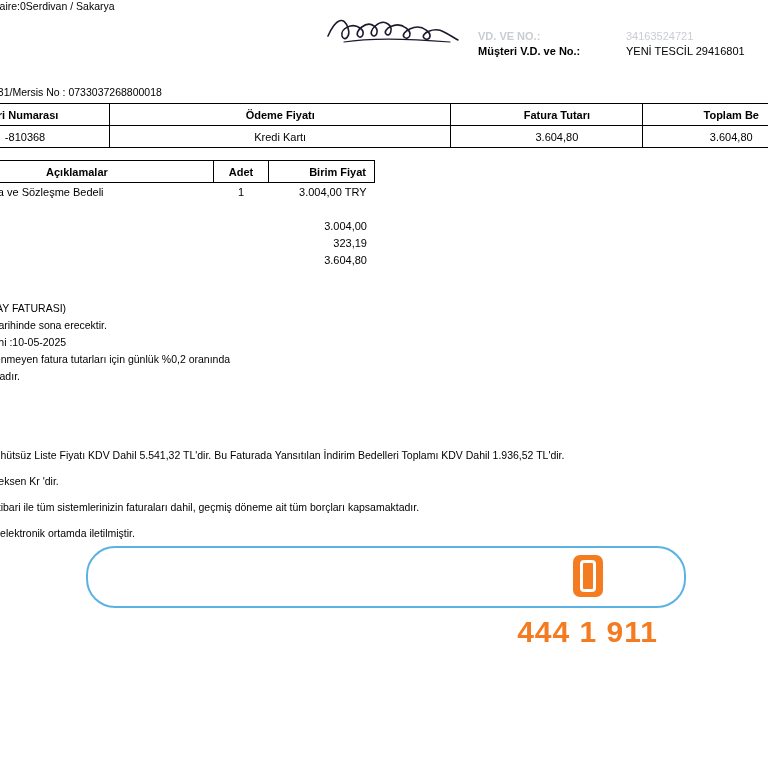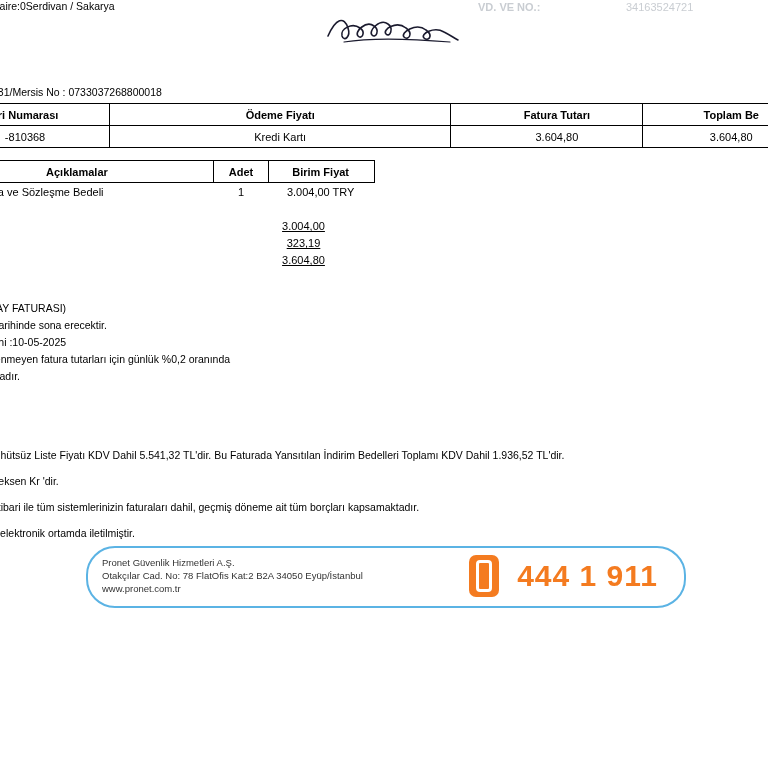--- a/index.html
+++ b/index.html
@@ -49,21 +49,21 @@
   }
   .hdr-row {
     display: flex;
     font-size: 11px;
     line-height: 15px;
     white-space: nowrap;
   }
   .hdr-row .lbl { width: 148px; font-weight: bold; }
   .hdr-row .val { font-weight: normal; }
   .hdr-row.faint .lbl,
-  .hdr-row.faint .val { color: #c9cdd2; }
+  .hdr-row.faint .val { color: #c9cdd2; margin-top: 29px; }
 
   .mersis {
     position: absolute;
     left: -8px;
     top: 86px;
     font-size: 10.5px;
     white-space: nowrap;
   }
 
   
@@ -104,21 +104,21 @@
     height: 15px;
   }
   .detail-table td {
     padding: 3px 6px;
     text-align: center;
     border: none;
   }
   .detail-table .desc-col { width: 245px; text-align: left; padding-left: 20px;}
   .detail-table th.desc-col { text-align: center; padding-left: 6px;}
   .detail-table .adet-col { width: 42px; }
-  .detail-table .price-col { width: 90px; text-align: center; padding-right: 8px;}
+  .detail-table .price-col { width: 90px; text-align: right; padding-right: 8px;}
 
   
   .totals {
     position: absolute;
     left: -60px;
     top: 218px;
     width: 435px;
     font-size: 11px;
   }
   .totals .trow {
@@ -126,23 +126,22 @@
     line-height: 17px;
   }
   .totals .tlabel {
     width: 300px;
     font-weight: bold;
     text-align: left;
     padding-left: 0px;
   }
   .totals .tval {
     width: 127px;
-    text-align: center;
+    text-align: right;
     padding-right: 8px;
-    text-decoration: underline;
   }
 
   
   .notes {
     position: absolute;
     left: -60px;
     top: 300px;
     font-size: 10.5px;
     line-height: 17px;
     white-space: nowrap;
@@ -176,20 +175,21 @@
     line-height: 13px;
     color: #333;
   }
   .phone-wrap {
     position: absolute;
     right: 26px;
     top: 7px;
     display: flex;
     align-items: center;
     gap: 18px;
+    flex-direction: column;
   }
   .phone-icon {
     width: 30px;
     height: 42px;
     background: #f47b20;
     border-radius: 7px;
     position: relative;
   }
   .phone-icon::before {
     content: "";
@@ -227,20 +227,24 @@
 
   <svg class="signature" viewBox="0 0 140 40">
     <path d="M6 28 C14 10, 22 8, 26 20 C29 29, 22 34, 20 28 C18 21, 30 14, 38 20 C44 24, 40 32, 36 28 C32 24, 44 12, 52 18 C58 22, 54 31, 50 27 C46 23, 58 10, 66 16 C72 20, 68 30, 64 26 C60 22, 74 12, 84 20 C92 26, 86 33, 82 29 C78 25, 94 14, 104 22 C112 28, 106 34, 102 30 C98 26, 112 18, 122 24 C128 27, 132 30, 136 32" fill="none" stroke="#1a1a2e" stroke-width="1.6" stroke-linecap="round"></path>
     <path d="M22 34 C46 30, 80 30, 128 34" fill="none" stroke="#1a1a2e" stroke-width="1.2" stroke-linecap="round"></path>
   </svg>
 
   <div class="hdr-right">
     <div class="hdr-row faint">
       <span class="lbl">VD. VE NO.:</span>
       <span class="val">34163524721</span>
+    </div>
+    <div class="hdr-row">
+      <span class="lbl">Müşteri V.D. ve No.:</span>
+      <span class="val">YENİ TESCİL 29416801</span>
     </div>
   </div>
 
   <div class="mersis">331/Mersis No : 0733037268800018</div>
 
   <table class="pay-table">
     <thead>
       <tr>
         <th class="c0">eri Numarası</th>
         <th class="c1">Ödeme Fiyatı</th>
@@ -299,24 +303,19 @@
   </div>
 
   <div class="notes2">
     <div>Paketin Taahhütsüz Liste Fiyatı KDV Dahil 5.541,32 TL'dir. Bu Faturada Yansıtılan İndirim Bedelleri Toplamı KDV Dahil 1.936,52 TL'dir.</div>
     <div>üz Dört TL Seksen Kr 'dir.</div>
     <div>fatura tarihi itibari ile tüm sistemlerinizin faturaları dahil, geçmiş döneme ait tüm borçları kapsamaktadır.</div>
     <div>kapsamında elektronik ortamda iletilmiştir.</div>
   </div>
 
   <div class="footer-box">
-    <div class="footer-text">
-      <div>Pronet Güvenlik Hizmetleri A.Ş.</div>
-      <div>Otakçılar Cad. No: 78 FlatOfis Kat:2 B2A 34050 Eyüp/İstanbul</div>
-      <div>www.pronet.com.tr</div>
-    </div>
     <div class="phone-wrap">
       <div class="phone-icon"></div>
       <div class="phone-num">444 1 911</div>
     </div>
   </div>
 
 </div>
 
 </body></html>

